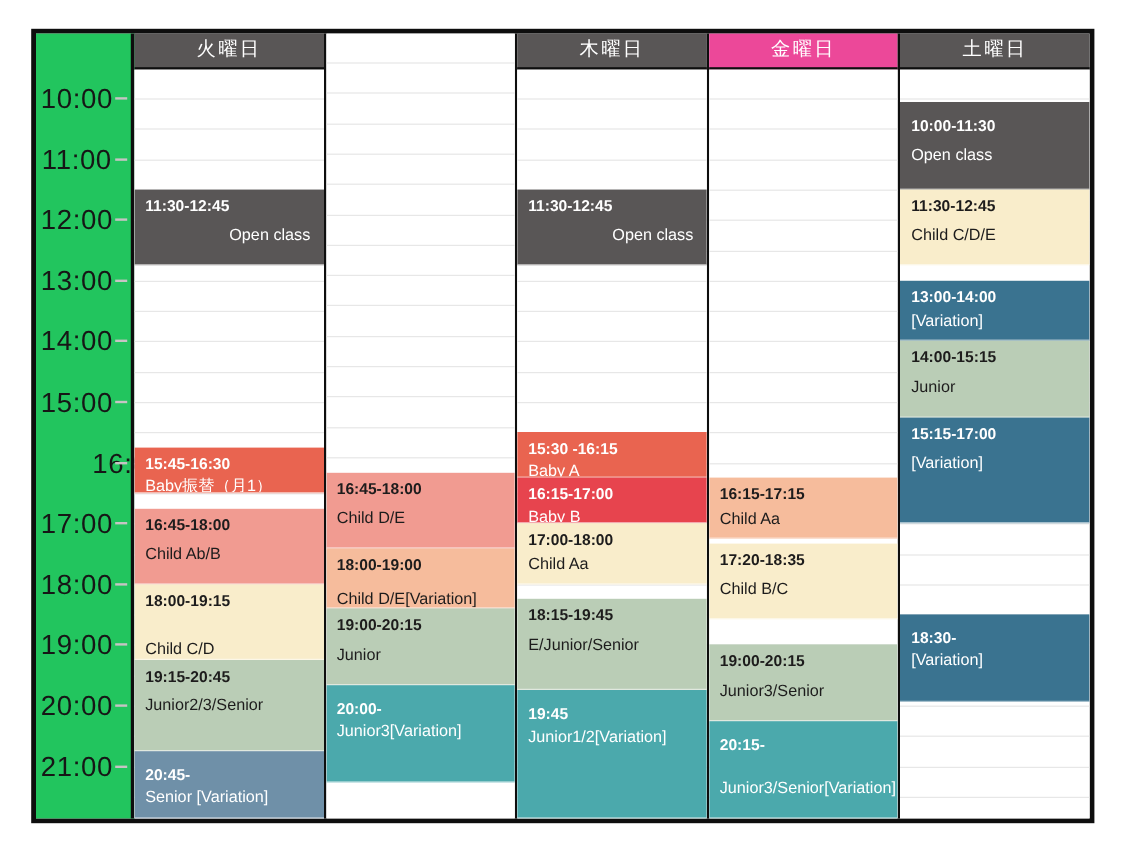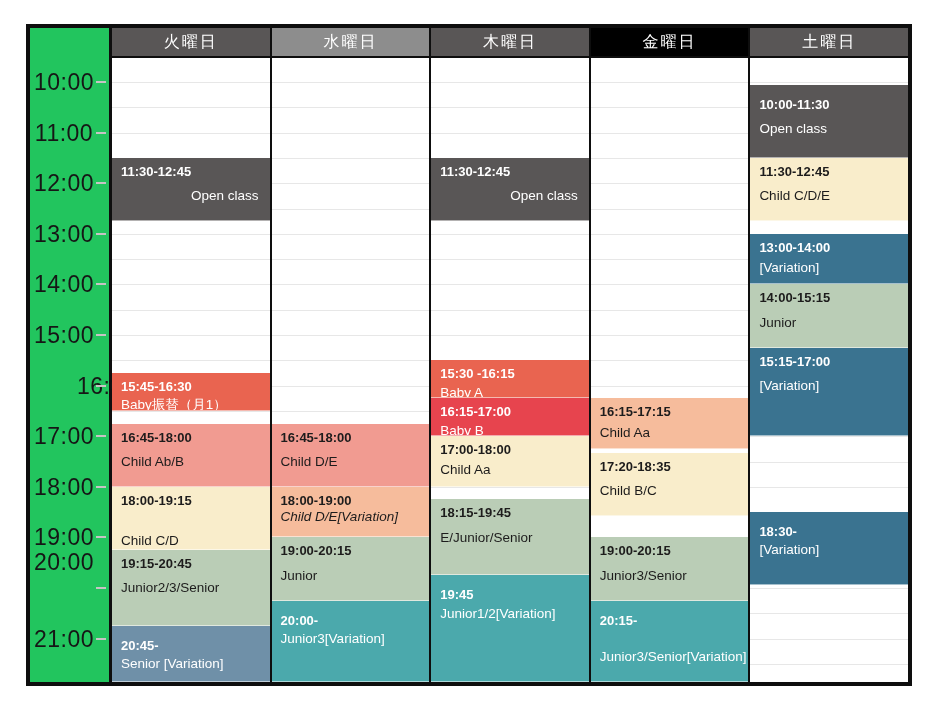--- a/index.html
+++ b/index.html
@@ -46,21 +46,21 @@
         <div class="time-label" style="top: 294px;">15:00</div>
         <div class="tick" style="top: 306px;"></div>
         <div class="time-label" style="top: 344.6px; margin-left: 43px;">16:00</div>
         <div class="tick" style="top: 356.6px;"></div>
         <div class="time-label" style="top: 395.2px;">17:00</div>
         <div class="tick" style="top: 407.2px;"></div>
         <div class="time-label" style="top: 445.8px;">18:00</div>
         <div class="tick" style="top: 457.8px;"></div>
         <div class="time-label" style="top: 496.4px;">19:00</div>
         <div class="tick" style="top: 508.4px;"></div>
-        <div class="time-label" style="top: 521px;">20:00</div>
+        <div class="time-label" style="top: 547px;">20:00</div>
         <div class="tick" style="top: 559px;"></div>
         <div class="time-label" style="top: 597.6px;">21:00</div>
         <div class="tick" style="top: 609.6px;"></div>
       </div>
     <div class="days" id="days">
         <div class="day-col">
           <div class="day-header" style="background: rgb(89, 86, 86);">火曜日</div>
           <div class="day-body">
             <div class="gridline" style="top: 24px;"></div>
             <div class="gridline" style="top: 49.3px;"></div>
@@ -106,21 +106,20 @@
               <div class="event-time">19:15-20:45</div>
               <div class="event-title" style="margin-top: 8px;">Junior2/3/Senior</div>
             </div>
             <div class="event pad-top" style="top: 567.95px; height: 55.66px; background: rgb(111, 144, 168); color: rgb(255, 255, 255);">
               <div class="event-time">20:45-</div>
               <div class="event-title" style="margin-top: 2px;">Senior [Variation]</div>
             </div>
           </div>
         </div>
         <div class="day-col">
-          <div class="day-header" style="background: rgb(141, 141, 141);">水曜日</div>
           <div class="day-body">
             <div class="gridline" style="top: 24px;"></div>
             <div class="gridline" style="top: 49.3px;"></div>
             <div class="gridline" style="top: 74.6px;"></div>
             <div class="gridline" style="top: 99.9px;"></div>
             <div class="gridline" style="top: 125.2px;"></div>
             <div class="gridline" style="top: 150.5px;"></div>
             <div class="gridline" style="top: 175.8px;"></div>
             <div class="gridline" style="top: 201.1px;"></div>
             <div class="gridline" style="top: 226.4px;"></div>
@@ -138,21 +137,21 @@
             <div class="gridline" style="top: 530px;"></div>
             <div class="gridline" style="top: 555.3px;"></div>
             <div class="gridline" style="top: 580.6px;"></div>
             <div class="gridline" style="top: 605.9px;"></div>
             <div class="event" style="top: 365.55px; height: 63.25px; background: rgb(241, 155, 145); color: rgb(29, 28, 28);">
               <div class="event-time">16:45-18:00</div>
               <div class="event-title" style="margin-top: 8px;">Child D/E</div>
             </div>
             <div class="event" style="top: 428.8px; height: 50.6px; background: rgb(246, 188, 156); color: rgb(29, 28, 28);">
               <div class="event-time">18:00-19:00</div>
-              <div class="event-title" style="margin-top: 0; font-style: italic;">Child D/E[Variation]</div>
+              <div class="event-title" style="margin-top: 12px;">Child D/E[Variation]</div>
             </div>
             <div class="event" style="top: 479.4px; height: 63.25px; background: rgb(186, 205, 182); color: rgb(29, 28, 28);">
               <div class="event-time">19:00-20:15</div>
               <div class="event-title" style="margin-top: 8px;">Junior</div>
             </div>
             <div class="event pad-top" style="top: 542.65px; height: 80.96px; background: rgb(75, 169, 172); color: rgb(255, 255, 255);">
               <div class="event-time">20:00-</div>
               <div class="event-title" style="margin-top: 2px;">Junior3[Variation]</div>
             </div>
           </div>
@@ -204,21 +203,21 @@
               <div class="event-time">18:15-19:45</div>
               <div class="event-title" style="margin-top: 8px;">E/Junior/Senior</div>
             </div>
             <div class="event pad-top" style="top: 517.35px; height: 106.26px; background: rgb(75, 169, 172); color: rgb(255, 255, 255);">
               <div class="event-time">19:45</div>
               <div class="event-title" style="margin-top: 2px;">Junior1/2[Variation]</div>
             </div>
           </div>
         </div>
         <div class="day-col">
-          <div class="day-header" style="background: #000000;">金曜日</div>
+          <div class="day-header" style="background: #ec4899;">金曜日</div>
           <div class="day-body">
             <div class="gridline" style="top: 24px;"></div>
             <div class="gridline" style="top: 49.3px;"></div>
             <div class="gridline" style="top: 74.6px;"></div>
             <div class="gridline" style="top: 99.9px;"></div>
             <div class="gridline" style="top: 125.2px;"></div>
             <div class="gridline" style="top: 150.5px;"></div>
             <div class="gridline" style="top: 175.8px;"></div>
             <div class="gridline" style="top: 201.1px;"></div>
             <div class="gridline" style="top: 226.4px;"></div>

